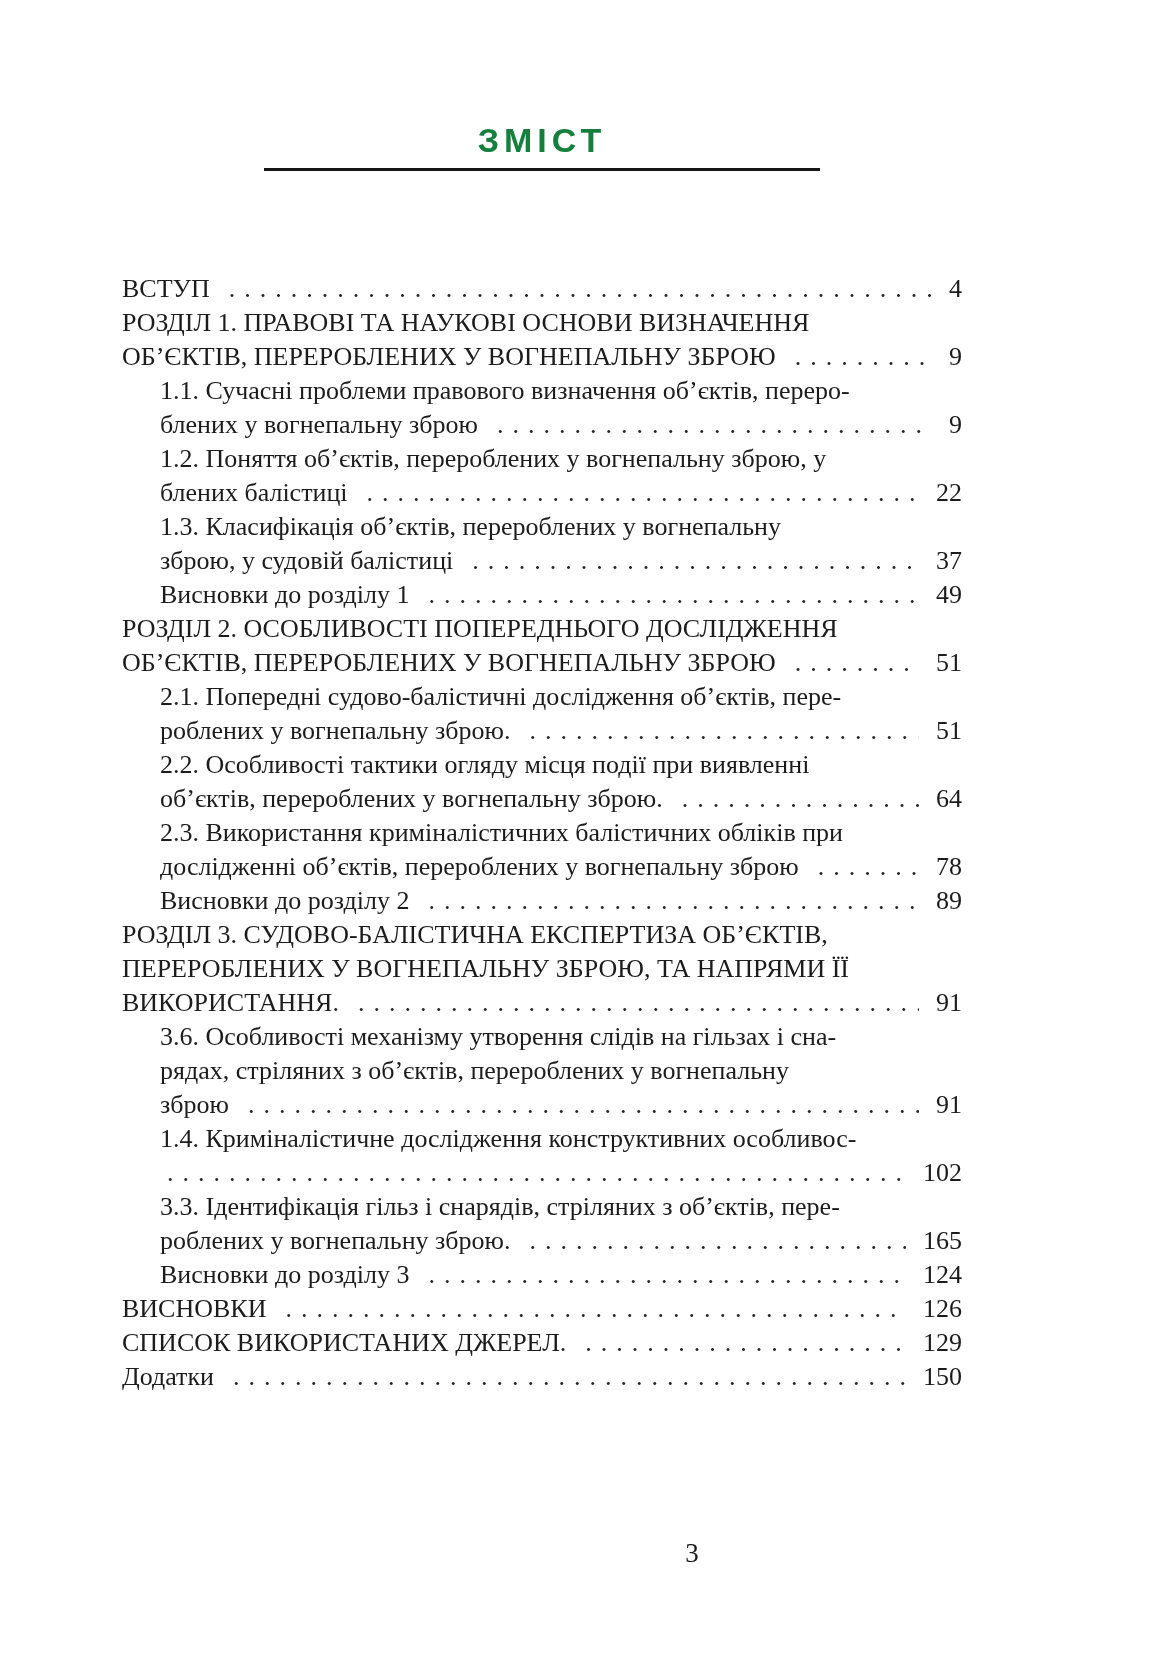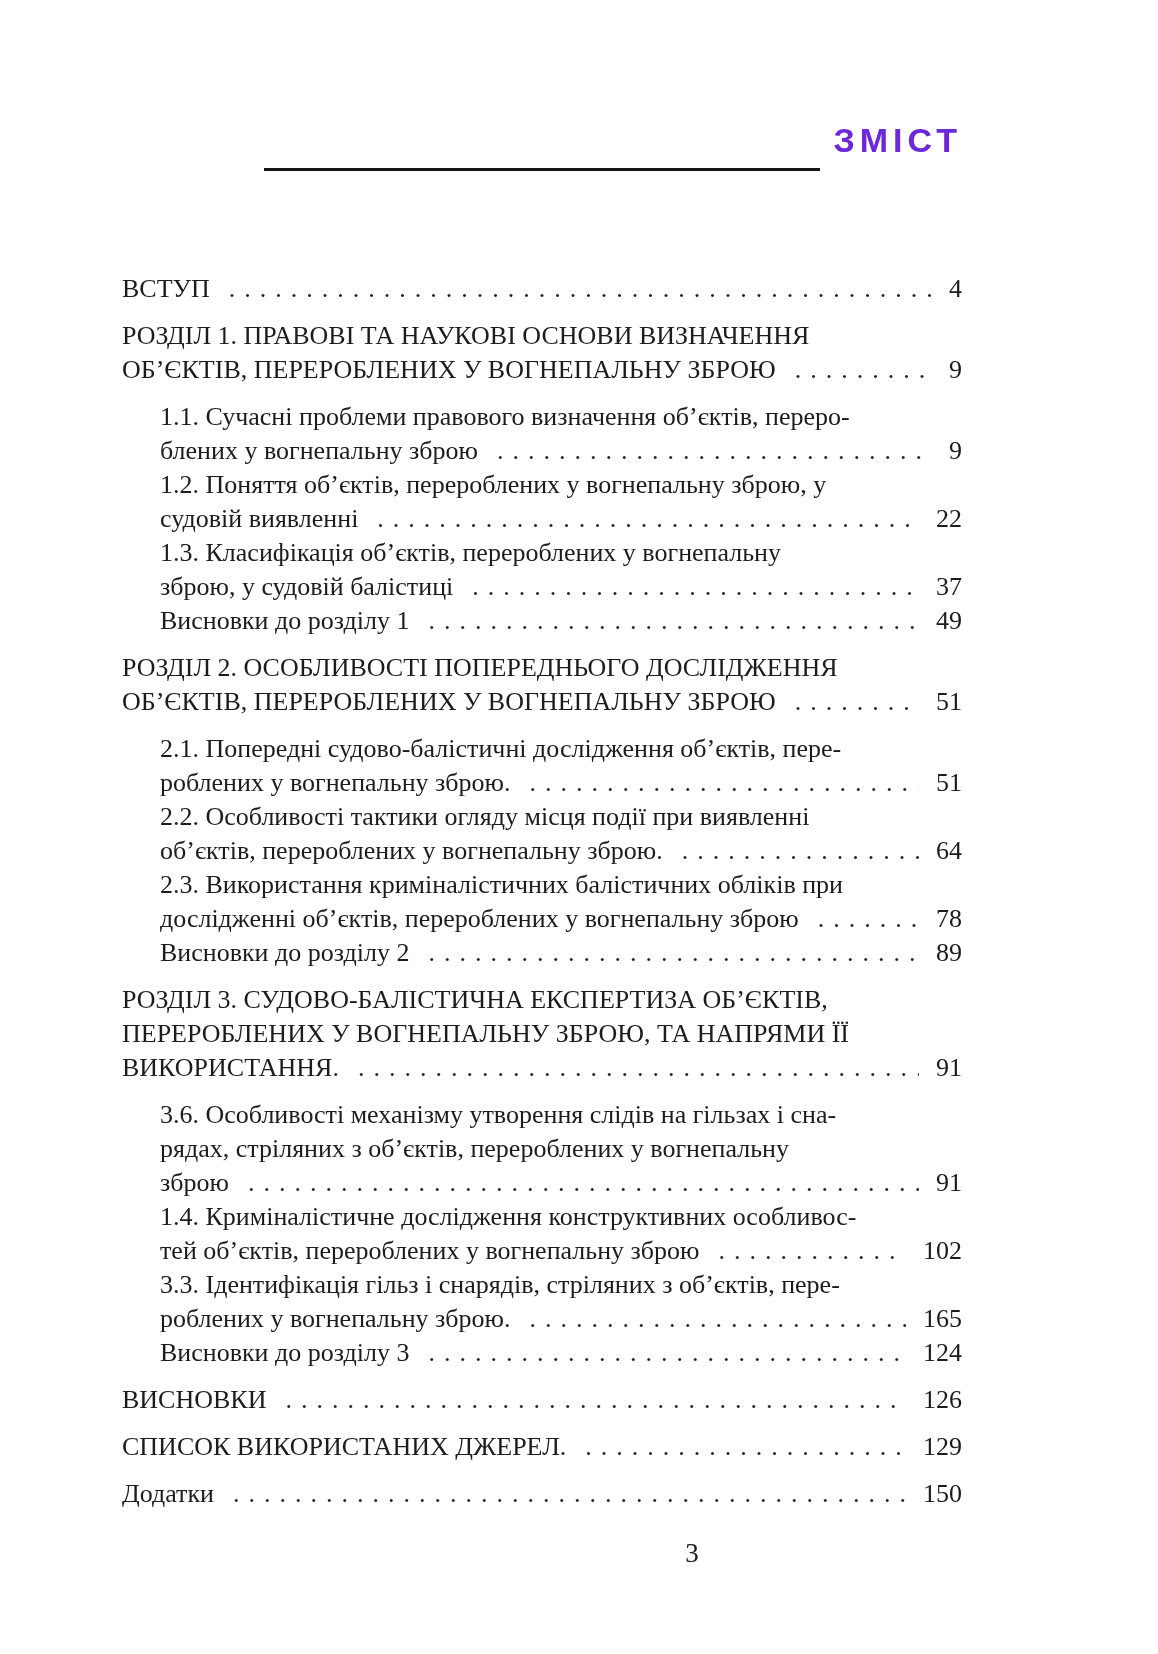--- a/index.html
+++ b/index.html
@@ -18,41 +18,41 @@
   }
   .page {
     position: relative;
     width: 840px;
     margin-left: 122px;
     padding-top: 120px;
     height: 100%;
     box-sizing: border-box;
   }
   .doc-title {
-    text-align: right;
+    text-align: center;
     font-family: "Liberation Sans", "DejaVu Sans", sans-serif;
     font-weight: 700;
     font-size: 34px;
     line-height: 40px;
     letter-spacing: 5px;
-    color: #6d28d9;
+    color: #15803d;
   }
   .title-rule {
     width: 556px;
     height: 3px;
     background: #161616;
     margin: 8px auto 0 auto;
   }
   .toc {
     margin-top: 101px;
     font-size: 26px;
     line-height: 34px;
   }
   .entry { margin: 0; }
-  .entry.gap { margin-top: 13px; }
+  .entry.gap { }
   .entry.sub { padding-left: 38px; }
   .line { white-space: nowrap; gap: 12px; }
   .line.last {
     display: flex;
     align-items: baseline;
   }
   .txt { white-space: nowrap; flex: 0 0 auto; }
   .leader {
     flex: 1 1 auto;
     min-width: 0;
@@ -107,21 +107,21 @@
         <div class="line"><span class="txt">1.1. Сучасні проблеми правового визначення об’єктів, переро-</span></div>
         <div class="line last">
           <span class="txt">блених у вогнепальну зброю</span>
           <span class="leader">......................................................................</span>
           <span class="pg">9</span>
         </div>
       </div>
       <div class="entry sub">
         <div class="line"><span class="txt">1.2. Поняття об’єктів, перероблених у вогнепальну зброю, у</span></div>
         <div class="line last">
-          <span class="txt">судовій виявленні</span>
+          <span class="txt">блених балістиці</span>
           <span class="leader">......................................................................</span>
           <span class="pg">22</span>
         </div>
       </div>
       <div class="entry sub">
         <div class="line"><span class="txt">1.3. Класифікація об’єктів, перероблених у вогнепальну</span></div>
         <div class="line last">
           <span class="txt">зброю, у судовій балістиці</span>
           <span class="leader">......................................................................</span>
           <span class="pg">37</span>
@@ -187,21 +187,20 @@
         <div class="line"><span class="txt">рядах, стріляних з об’єктів, перероблених у вогнепальну</span></div>
         <div class="line last">
           <span class="txt">зброю</span>
           <span class="leader">......................................................................</span>
           <span class="pg">91</span>
         </div>
       </div>
       <div class="entry sub">
         <div class="line"><span class="txt">1.4. Криміналістичне дослідження конструктивних особливос-</span></div>
         <div class="line last">
-          <span class="txt">тей об’єктів, перероблених у вогнепальну зброю</span>
           <span class="leader">......................................................................</span>
           <span class="pg">102</span>
         </div>
       </div>
       <div class="entry sub">
         <div class="line"><span class="txt">3.3. Ідентифікація гільз і снарядів, стріляних з об’єктів, пере-</span></div>
         <div class="line last">
           <span class="txt">роблених у вогнепальну зброю.</span>
           <span class="leader">......................................................................</span>
           <span class="pg">165</span>

